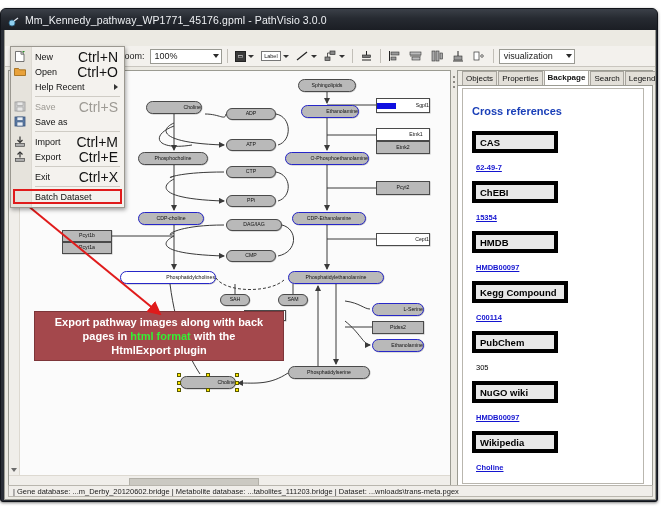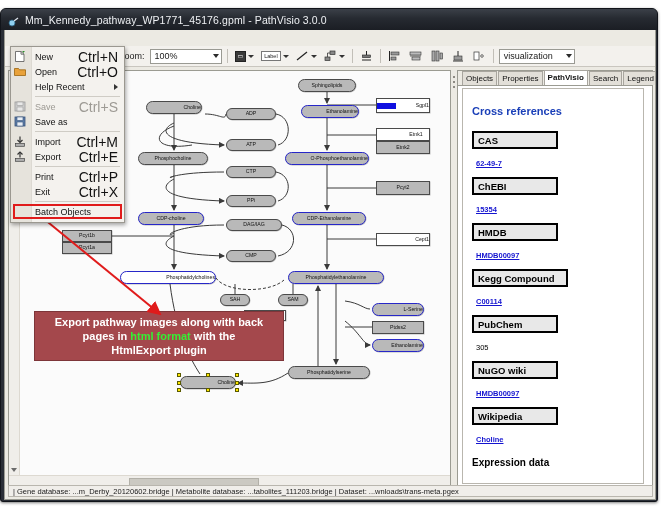--- a/index.html
+++ b/index.html
@@ -239,21 +239,21 @@
   }
   .xref-title {
     color: #1a3fb8;
     font-weight: bold;
     font-size: 11px;
     margin: 8px 0 14px 0;
     font-family: "Liberation Sans", sans-serif;
   }
   .xref-hdr {
     background: #e8e8e8;
-    border: 2px solid #000000;
+    border: 4px solid #000000;
     font-weight: bold;
     font-size: 9.5px;
     color: #000;
     padding: 1.5px 4px;
     width: 86px;
     margin-bottom: 3px;
   }
   .xref-val {
     font-size: 7.5px;
     color: #1414d0;
@@ -756,21 +756,21 @@
           <i></i>
             <i></i>
             <i></i>
         </span>
       </div>
 
       <div class="side-pane">
         <div class="tabstrip">
           <div class="tab">Objects</div>
           <div class="tab">Properties</div>
-          <div class="tab selected">PathVisio</div>
+          <div class="tab selected">Backpage</div>
           <div class="tab">Search</div>
           <div class="tab">Legend</div>
         </div>
 
         <div class="backpage">
           <div class="xref-title">Cross references</div>
 
           <div class="xref-hdr">CAS</div>
           <a class="xref-val" href="#">62-49-7</a>
 
@@ -872,35 +872,31 @@
               <path d="M3.5 3.5 L6 1 L8.5 3.5" fill="none" stroke="#333" stroke-width="1.2"></path>
               <rect x="1.5" y="7.5" width="9" height="2.8" fill="#b0b0b0" stroke="#444" stroke-width=".7"></rect>
             </svg>
           </span>
           <span>Export</span>
           <span class="fm-acc">Ctrl+E</span>
         </div>
 
         <div class="fm-sep"></div>
 
-        <div class="fm-row">
-          <span>Print</span>
-          <span class="fm-acc">Ctrl+P</span>
-        </div>
 
         <div class="fm-row">
           <span>Exit</span>
           <span class="fm-acc">Ctrl+X</span>
         </div>
 
         <div class="fm-sep"></div>
 
         <div style="position:relative">
           <div class="fm-row">
-            <span>Batch Objects</span>
+            <span>Batch Dataset</span>
           </div>
           <div class="fm-highlight" style="top:0"></div>
         </div>
       </div>
 
       <div class="statusbar">
         <span>| Gene database: ...m_Derby_20120602.bridge | Metabolite database: ...tabolites_111203.bridge | Dataset: ...wnloads\trans-meta.pgex</span>
       </div>
 
     </div>

